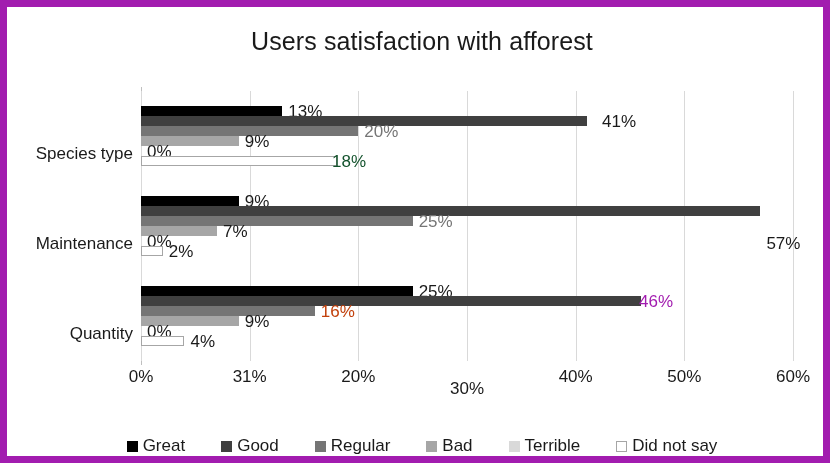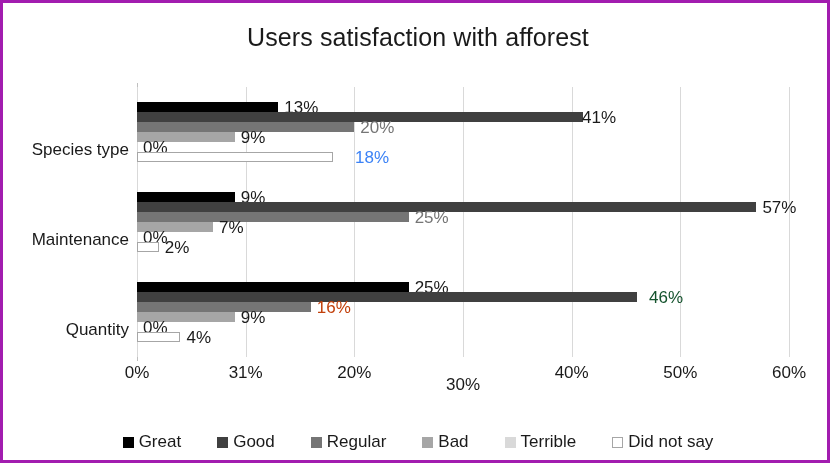--- a/index.html
+++ b/index.html
@@ -9,21 +9,21 @@
   }
   body {
     font-family: "Liberation Sans", sans-serif;
   }
 
   #chart-frame {
     position: relative;
     width: 830px;
     height: 463px;
     box-sizing: border-box;
-    border: 3px solid #a21caf;
+    border: 7px solid #a21caf;
     background: #ffffff;
     overflow: hidden;
   }
 
   
   #chart-title {
     position: absolute;
     left: 0;
     top: 20px;
     width: 830px;
@@ -174,47 +174,47 @@
       <div class="gridline" style="left: 434.667px;"></div>
       <div class="gridline" style="left: 543.333px;"></div>
       <div class="gridline" style="left: 652px;"></div>
       <div class="cat-group" style="top: 15px; height: 60px;">
         <div class="bar-row">
           <div class="bar" style="width: 141.267px; background: rgb(0, 0, 0);"></div>
           <span class="bar-label" style="left: 147.267px; color: rgb(26, 26, 26);">13%</span>
         </div>
         <div class="bar-row">
           <div class="bar" style="width: 445.533px; background: rgb(64, 64, 64);"></div>
-          <span class="bar-label" style="left: 445px; color: rgb(26, 26, 26);">41%</span>
+          <span class="bar-label" style="left: 461px; color: rgb(26, 26, 26);">41%</span>
         </div>
         <div class="bar-row">
           <div class="bar" style="width: 217.333px; background: rgb(117, 117, 117);"></div>
           <span class="bar-label" style="left: 223.333px; color: rgb(117, 117, 117);">20%</span>
         </div>
         <div class="bar-row">
           <div class="bar" style="width: 97.8px; background: rgb(166, 166, 166);"></div>
           <span class="bar-label" style="left: 103.8px; color: rgb(26, 26, 26);">9%</span>
         </div>
         <div class="bar-row">
           <div class="bar" style="width: 0px; background: rgb(217, 217, 217);"></div>
           <span class="bar-label" style="left: 6px; color: rgb(26, 26, 26);">0%</span>
         </div>
         <div class="bar-row">
           <div class="bar" style="width: 195.6px; background: rgb(255, 255, 255); border: 1px solid rgb(166, 166, 166);"></div>
-          <span class="bar-label" style="left: 218px; color: #3b82f6;">18%</span>
+          <span class="bar-label" style="left: 191px; color: #14532d;">18%</span>
         </div>
       </div>
       <div class="cat-group" style="top: 105px; height: 60px;">
         <div class="bar-row">
           <div class="bar" style="width: 97.8px; background: rgb(0, 0, 0);"></div>
           <span class="bar-label" style="left: 103.8px; color: rgb(26, 26, 26);">9%</span>
         </div>
         <div class="bar-row">
           <div class="bar" style="width: 619.4px; background: rgb(64, 64, 64);"></div>
-          <span class="bar-label" style="left: 625.4px; color: rgb(26, 26, 26);">57%</span>
+          <span class="bar-label" style="left: 625.4px; color: rgb(26, 26, 26); margin-top: 32px;">57%</span>
         </div>
         <div class="bar-row">
           <div class="bar" style="width: 271.667px; background: rgb(117, 117, 117);"></div>
           <span class="bar-label" style="left: 277.667px; color: rgb(117, 117, 117);">25%</span>
         </div>
         <div class="bar-row">
           <div class="bar" style="width: 76.0667px; background: rgb(166, 166, 166);"></div>
           <span class="bar-label" style="left: 82.0667px; color: rgb(26, 26, 26);">7%</span>
         </div>
         <div class="bar-row">
@@ -226,21 +226,21 @@
           <span class="bar-label" style="left: 27.7333px; color: rgb(26, 26, 26);">2%</span>
         </div>
       </div>
       <div class="cat-group" style="top: 195px; height: 60px;">
         <div class="bar-row">
           <div class="bar" style="width: 271.667px; background: rgb(0, 0, 0);"></div>
           <span class="bar-label" style="left: 277.667px; color: rgb(26, 26, 26);">25%</span>
         </div>
         <div class="bar-row">
           <div class="bar" style="width: 499.867px; background: rgb(64, 64, 64);"></div>
-          <span class="bar-label" style="left: 512px; color: #14532d;">46%</span>
+          <span class="bar-label" style="left: 498px; color: #a21caf;">46%</span>
         </div>
         <div class="bar-row">
           <div class="bar" style="width: 173.867px; background: rgb(117, 117, 117);"></div>
           <span class="bar-label" style="left: 179.867px; color: #c2410c;">16%</span>
         </div>
         <div class="bar-row">
           <div class="bar" style="width: 97.8px; background: rgb(166, 166, 166);"></div>
           <span class="bar-label" style="left: 103.8px; color: rgb(26, 26, 26);">9%</span>
         </div>
         <div class="bar-row">

